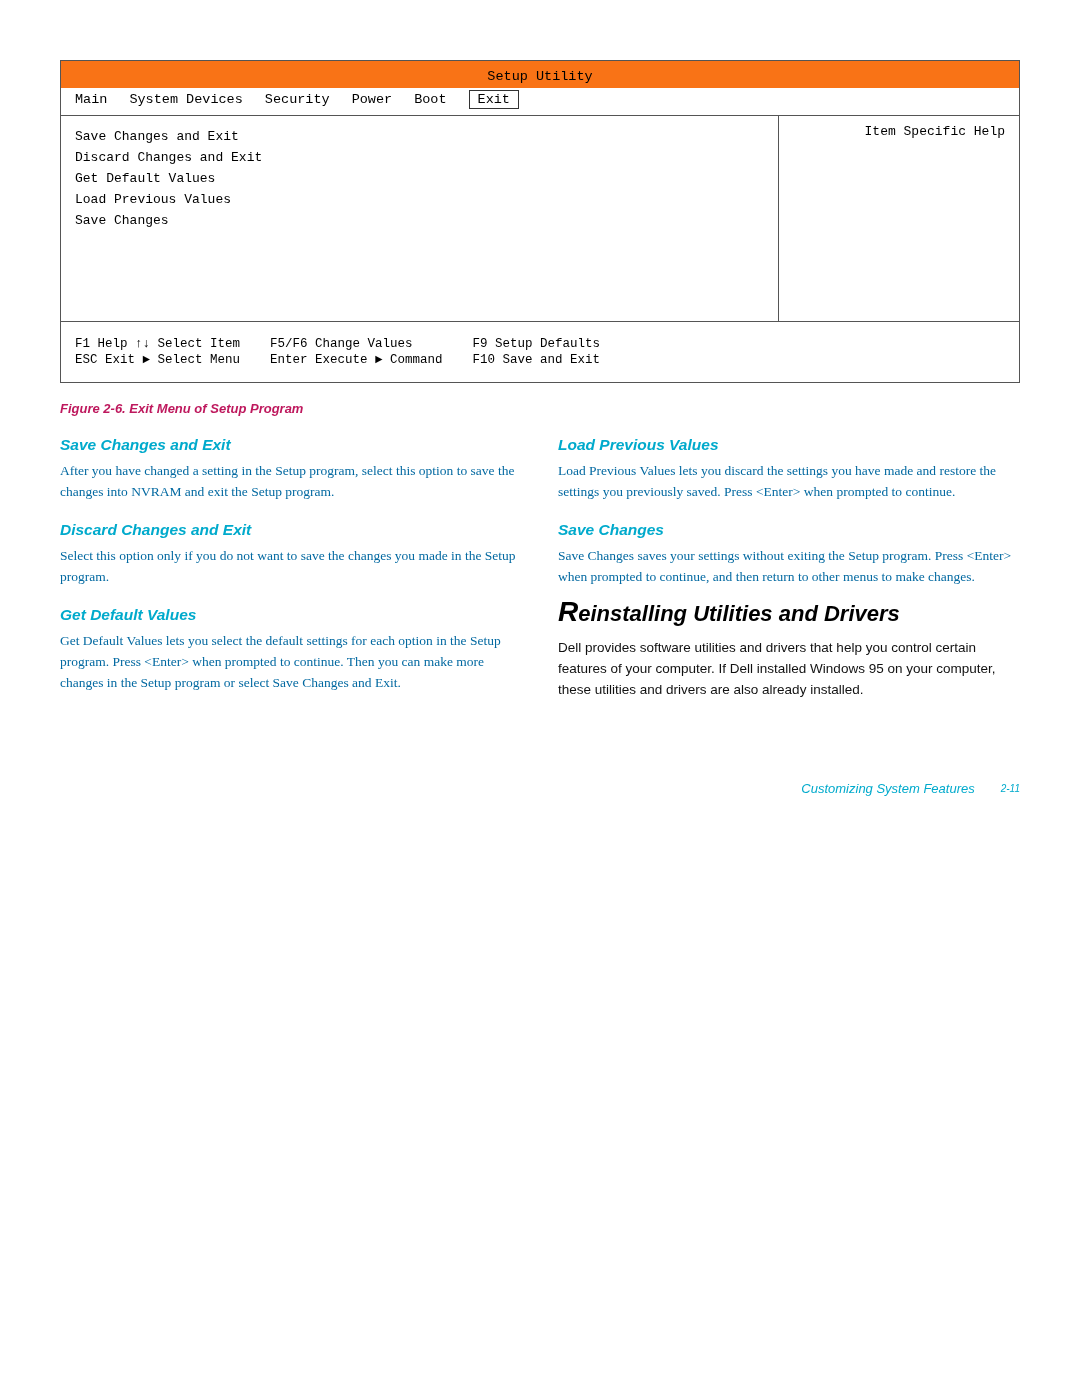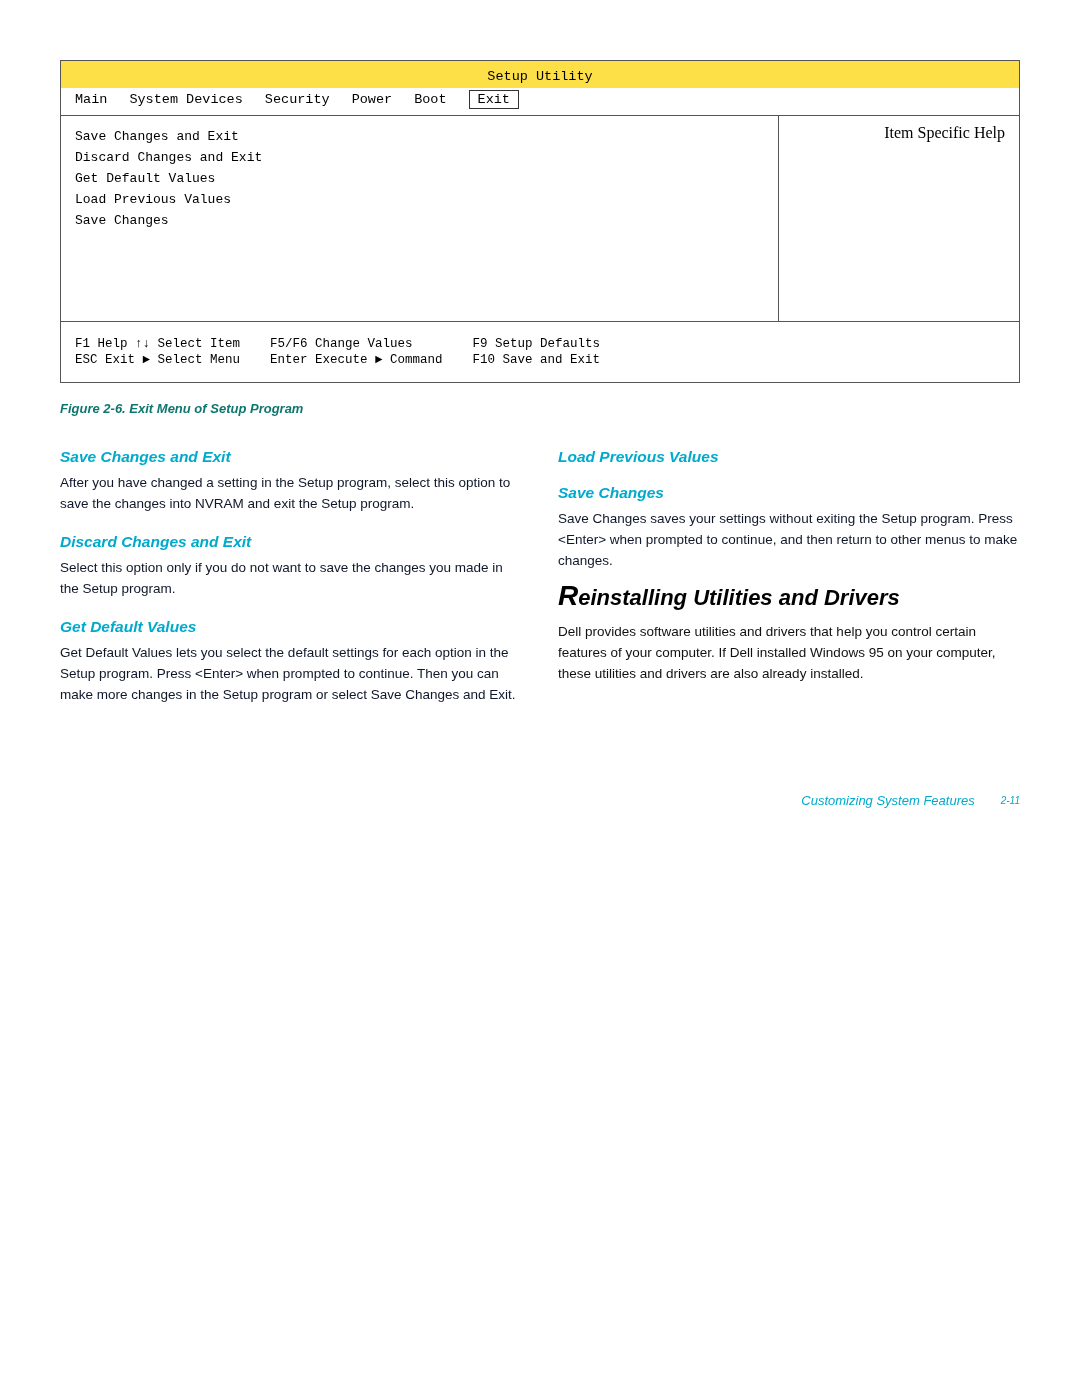--- a/index.html
+++ b/index.html
@@ -19,21 +19,21 @@
       width: 100%;
       margin-bottom: 18px;
       background: #fff;
     }
 
     .setup-title-bar {
       text-align: center;
       font-family: 'Courier New', Courier, monospace;
       font-size: 13.5px;
       padding: 8px 0 4px 0;
-      background: #fde047;
+      background: #f97316;
     }
 
     .setup-menu-bar {
       display: flex;
       align-items: center;
       padding: 2px 14px 6px 14px;
       font-family: 'Courier New', Courier, monospace;
       font-size: 13.5px;
       gap: 22px;
       background: #fff;
@@ -65,22 +65,22 @@
     .setup-right-panel {
       width: 240px;
       padding: 8px 14px;
       font-family: 'Courier New', Courier, monospace;
       font-size: 13px;
       vertical-align: top;
     }
 
     .item-specific-help-label {
       text-align: right;
-      font-family: Liberation Serif, serif;
-      font-size: 16px;
+      font-family: Liberation Mono, monospace;
+      font-size: 13px;
       padding-bottom: 6px;
     }
 
     .setup-bottom-bar {
       border-top: 1.5px solid #555;
       padding: 15px 14px;
       font-family: 'Courier New', Courier, monospace;
       font-size: 12.5px;
       display: flex;
       gap: 30px;
@@ -90,23 +90,23 @@
     .bottom-bar-col {
       display: flex;
       flex-direction: column;
       gap: 2px;
     }
 
     
     .figure-caption {
       font-size: 13px;
       font-weight: bold;
-      color: #0f766e;
-      font-style: italic;
-      margin-bottom: 32px;
+      color: #be185d;
+      font-style: italic;
+      margin-bottom: 20px;
     }
 
     
     .content-area {
       display: flex;
       gap: 36px;
       margin-bottom: 24px;
     }
 
     .content-left {
@@ -126,22 +126,23 @@
       margin-top: 18px;
     }
 
     .section-heading:first-child {
       margin-top: 0;
     }
 
     .section-body {
       font-size: 13.5px;
       line-height: 1.55;
-      color: #0f172a;
+      color: #0369a1;
       margin-bottom: 8px;
+      font-family: Liberation Serif, serif;
     }
 
     
     .reinstalling-section {
     }
 
     .reinstalling-heading {
       font-size: 22px;
       font-weight: bold;
       font-style: italic;
@@ -239,20 +240,21 @@
     <p class="section-body">Select this option only if you do not want to save the changes you made in the Setup program.</p>
 
     <div class="section-heading">Get Default Values</div>
     <p class="section-body">Get Default Values lets you select the default settings for each option in the Setup program. Press &lt;Enter&gt; when prompted to continue. Then you can make more changes in the Setup program or select Save Changes and Exit.</p>
 
   </div>
 
   <div class="content-right">
 
     <div class="section-heading">Load Previous Values</div>
+    <p class="section-body">Load Previous Values lets you discard the settings you have made and restore the settings you previously saved. Press &lt;Enter&gt; when prompted to continue.</p>
 
     <div class="section-heading">Save Changes</div>
     <p class="section-body">Save Changes saves your settings without exiting the Setup program. Press &lt;Enter&gt; when prompted to continue, and then return to other menus to make changes.</p>
 
     <div class="reinstalling-section">
       <div class="reinstalling-heading">
         <span class="big-r">R</span><span>einstalling Utilities and Drivers</span>
       </div>
       <p class="reinstalling-body">Dell provides software utilities and drivers that help you control certain features of your computer. If Dell installed Windows 95 on your computer, these utilities and drivers are also already installed.</p>
     </div>

